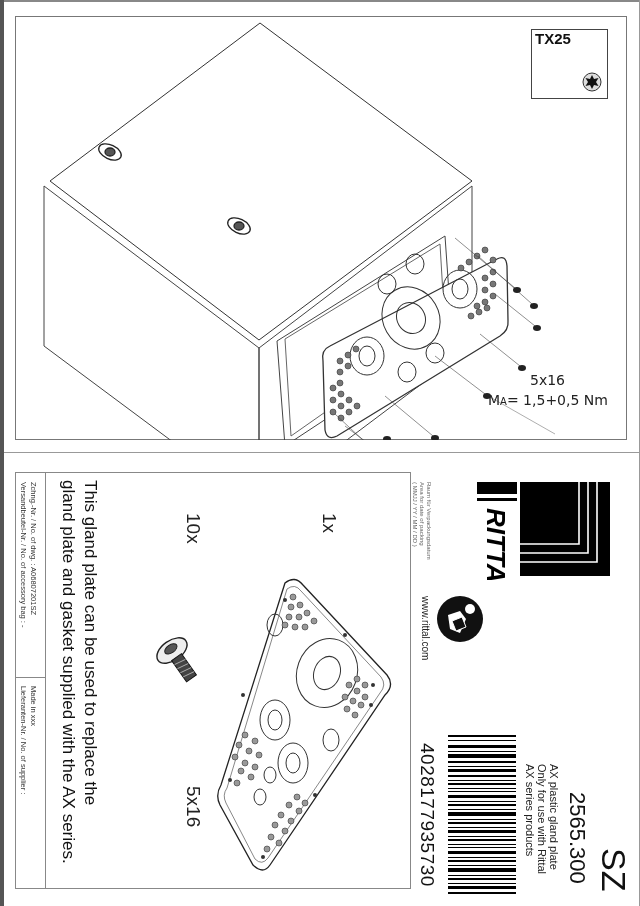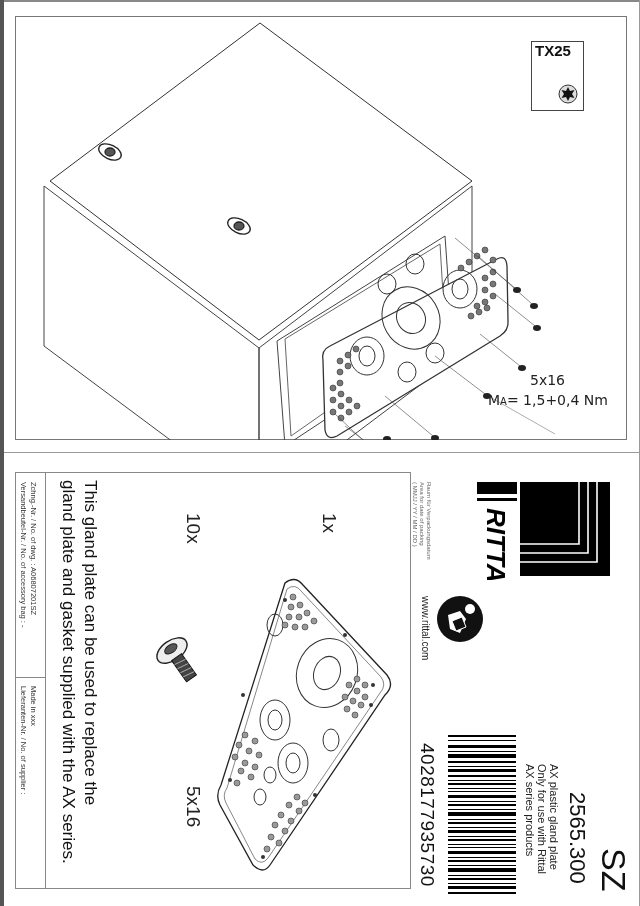--- a/index.html
+++ b/index.html
@@ -12,21 +12,21 @@
   .left-edge { position: absolute; left: 0; top: 0; width: 4px; height: 906px; background: #555; }
   .page-top { position: absolute; left: 4px; top: 0; width: 636px; height: 2px; background: #888; }
   .drawing-frame {
     position: absolute; left: 15px; top: 16px; width: 612px; height: 424px;
     border: 1.5px solid #777; box-sizing: border-box;
   }
   .section-divider { position: absolute; left: 4px; top: 452px; width: 636px; height: 1px; background: #999; }
   .right-edge { position: absolute; right: 0; top: 0; width: 1px; height: 906px; background: #999; }
 
   .tool-box {
-    position: absolute; left: 531px; top: 41px; width: 53px; height: 70px;
+    position: absolute; left: 531px; top: 29px; width: 77px; height: 70px;
     border: 1.5px solid #444; box-sizing: border-box;
   }
   .tool-label { position: absolute; left: 3px; top: 0px; font-weight: bold; font-size: 15px; }
   .torx-icon { position: absolute; right: 5px; bottom: 6px; width: 20px; height: 20px; }
 
   .drawing-svg { position: absolute; left: 15px; top: 16px; }
 
   .torque-note {
     position: absolute; left: 488px; top: 370px;
     font-family: "DejaVu Sans", sans-serif; font-size: 14px; line-height: 20px; color: #222;
@@ -159,21 +159,21 @@
 <div class="tool-box">
   <span class="tool-label">TX25</span>
   <svg class="torx-icon" viewBox="0 0 20 20">
     <circle cx="10" cy="10" r="9" fill="#ddd" stroke="#333" stroke-width="1"></circle>
     <path d="M10 3 L12 7 L16.5 6 L14 10 L16.5 14 L12 13 L10 17 L8 13 L3.5 14 L6 10 L3.5 6 L8 7 Z" fill="#111"></path>
   </svg>
 </div>
 
 <div class="torque-note">
   <span class="size">5x16</span>
-  <span>M</span><span class="sub">A</span><span>= 1,5+0,4 Nm</span>
+  <span>M</span><span class="sub">A</span><span>= 1,5+0,5 Nm</span>
 </div>
 
 <div class="section-divider"></div>
 
 <div class="label-box"></div>
 <div class="meta-column"></div>
 <div class="meta-divider"></div>
 
 <div class="rot meta-text" style="left:38px; top:482px;">
   <div>Zchng.-Nr. / No. of dwg. : A06807201SZ</div>

